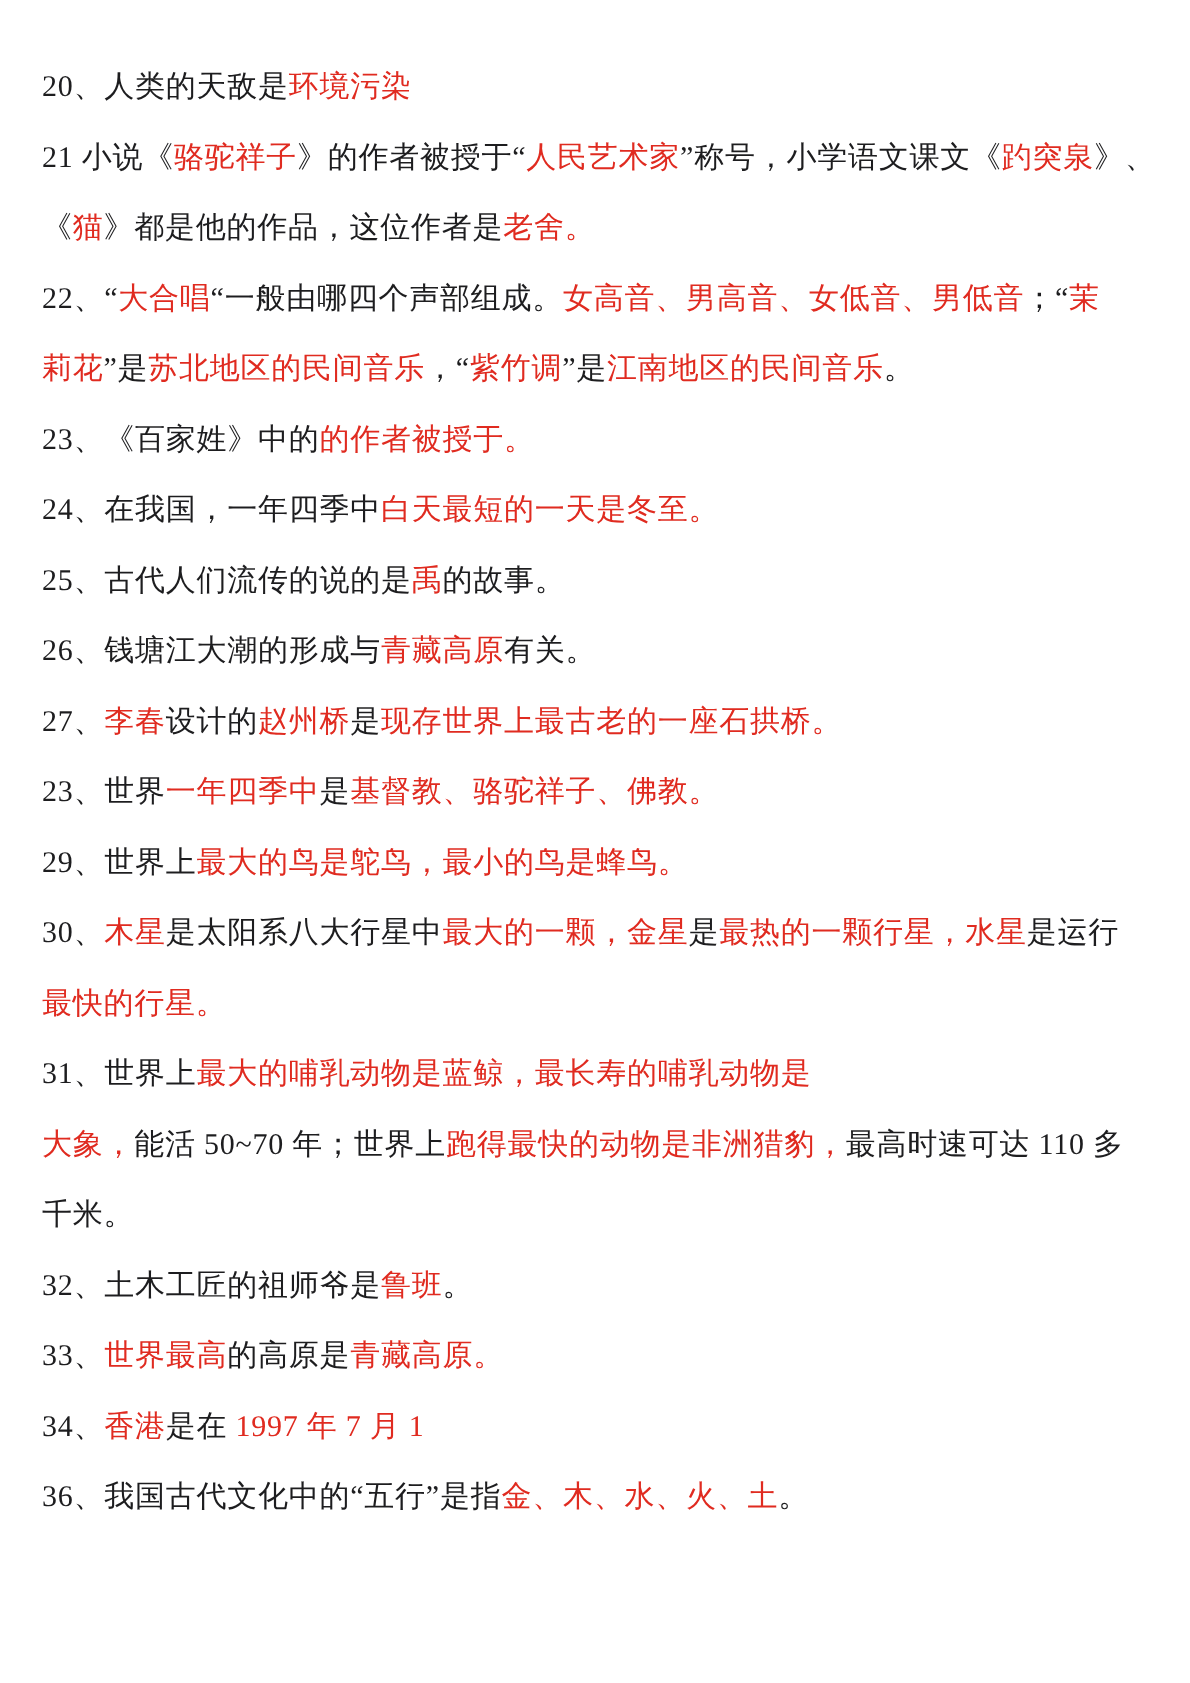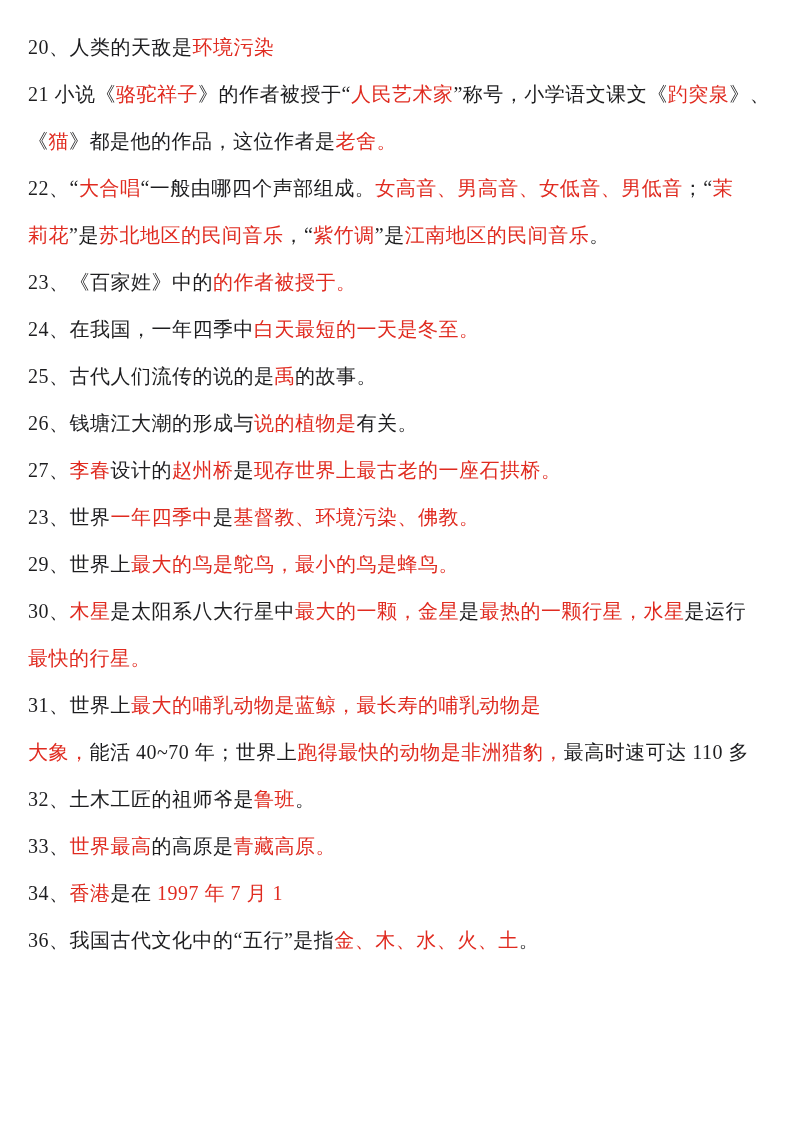--- a/index.html
+++ b/index.html
@@ -18,21 +18,21 @@
   }
   .doc {
     position: absolute;
     left: 28px;
     top: 24px;
     right: 24px;
   }
   .line {
     height: 47px;
     display: flex;
-    align-items: center;
+    align-items: flex-end;
     white-space: pre;
     font-size: 20px;
     letter-spacing: 0.5px;
     overflow: visible;
   }
   .run-black { color: #1d1d1f; }
   .run-red   { color: #e02b20; }
 </style>
 </head>
 <body>
@@ -40,26 +40,27 @@
 <div class="page">
   <div class="doc" id="doc">
       <div class="line"><span class="run-black">20、人类的天敌是</span><span class="run-red">环境污染</span></div>
       <div class="line"><span class="run-black">21 小说《</span><span class="run-red">骆驼祥子</span><span class="run-black">》的作者被授于“</span><span class="run-red">人民艺术家</span><span class="run-black">”称号，小学语文课文《</span><span class="run-red">趵突泉</span><span class="run-black">》、</span></div>
       <div class="line"><span class="run-black">《</span><span class="run-red">猫</span><span class="run-black">》都是他的作品，这位作者是</span><span class="run-red">老舍。</span></div>
       <div class="line"><span class="run-black">22、“</span><span class="run-red">大合唱</span><span class="run-black">“一般由哪四个声部组成。</span><span class="run-red">女高音、男高音、女低音、男低音</span><span class="run-black">；“</span><span class="run-red">茉</span></div>
       <div class="line"><span class="run-red">莉花</span><span class="run-black">”是</span><span class="run-red">苏北地区的民间音乐</span><span class="run-black">，“</span><span class="run-red">紫竹调</span><span class="run-black">”是</span><span class="run-red">江南地区的民间音乐</span><span class="run-black">。</span></div>
       <div class="line"><span class="run-black">23、《百家姓》中的</span><span class="run-red">的作者被授于。</span></div>
       <div class="line"><span class="run-black">24、在我国，一年四季中</span><span class="run-red">白天最短的一天是冬至。</span></div>
       <div class="line"><span class="run-black">25、古代人们流传的</span><span class="run-black">说的是</span><span class="run-red">禹</span><span class="run-black">的故事。</span></div>
-      <div class="line"><span class="run-black">26、钱塘江大潮的形成与</span><span class="run-red">说的植物是</span><span class="run-black">有关。</span></div>
+      <div class="line"><span class="run-black">26、钱塘江大潮的形成与</span><span class="run-red">青藏高原</span><span class="run-black">有关。</span></div>
       <div class="line"><span class="run-black">27、</span><span class="run-red">李春</span><span class="run-black">设计的</span><span class="run-red">赵州桥</span><span class="run-black">是</span><span class="run-red">现存世界上最古老的一座石拱桥。</span></div>
-      <div class="line"><span class="run-black">23、世界</span><span class="run-red">一年四季中</span><span class="run-black">是</span><span class="run-red">基督教、环境污染、佛教。</span></div>
+      <div class="line"><span class="run-black">23、世界</span><span class="run-red">一年四季中</span><span class="run-black">是</span><span class="run-red">基督教、骆驼祥子、佛教。</span></div>
       <div class="line"><span class="run-black">29、世界上</span><span class="run-red">最大的鸟是鸵鸟，最小的鸟是蜂鸟。</span></div>
       <div class="line"><span class="run-black">30、</span><span class="run-red">木星</span><span class="run-black">是太阳系八大行星中</span><span class="run-red">最大的一颗，金星</span><span class="run-black">是</span><span class="run-red">最热的一颗行星，水星</span><span class="run-black">是运行</span></div>
       <div class="line"><span class="run-red">最快的行星。</span></div>
       <div class="line"><span class="run-black">31、世界上</span><span class="run-red">最大的哺乳动物是蓝鲸，</span><span class="run-red">最长寿的哺乳动物是</span></div>
-      <div class="line"><span class="run-red">大象，</span><span class="run-black">能活 40~70 年；世界上</span><span class="run-red">跑得最快的动物是非洲猎豹，</span><span class="run-black">最高时速可达 110 多</span></div>
+      <div class="line"><span class="run-red">大象，</span><span class="run-black">能活 50~70 年；世界上</span><span class="run-red">跑得最快的动物是非洲猎豹，</span><span class="run-black">最高时速可达 110 多</span></div>
+      <div class="line"><span class="run-black">千米。</span></div>
       <div class="line"><span class="run-black">32、土木工匠的祖师爷是</span><span class="run-red">鲁班</span><span class="run-black">。</span></div>
       <div class="line"><span class="run-black">33、</span><span class="run-red">世界最高</span><span class="run-black">的高原是</span><span class="run-red">青藏高原。</span></div>
       <div class="line"><span class="run-black">34、</span><span class="run-red">香港</span><span class="run-black">是在 </span><span class="run-red">1997 年 7 月 1 </span></div>
       <div class="line"><span class="run-black">36、我国古代文化中的“五行”是指</span><span class="run-red">金、木、水、火、土</span><span class="run-black">。</span></div>
     </div>
 </div>
 
 </body></html>

